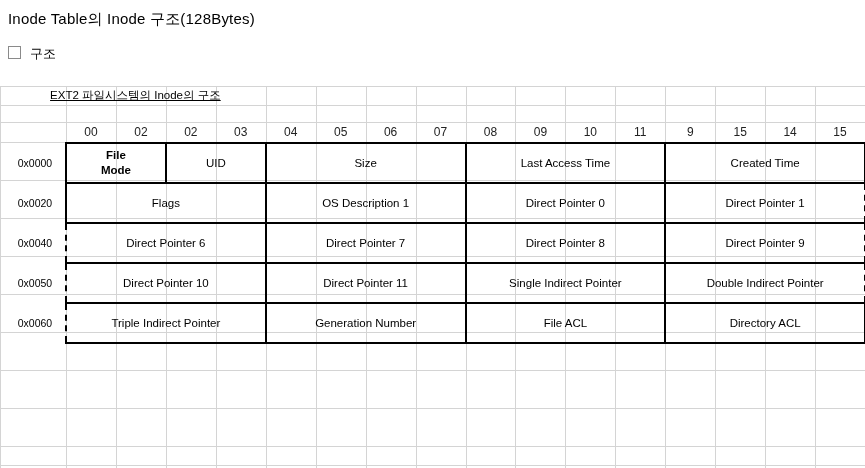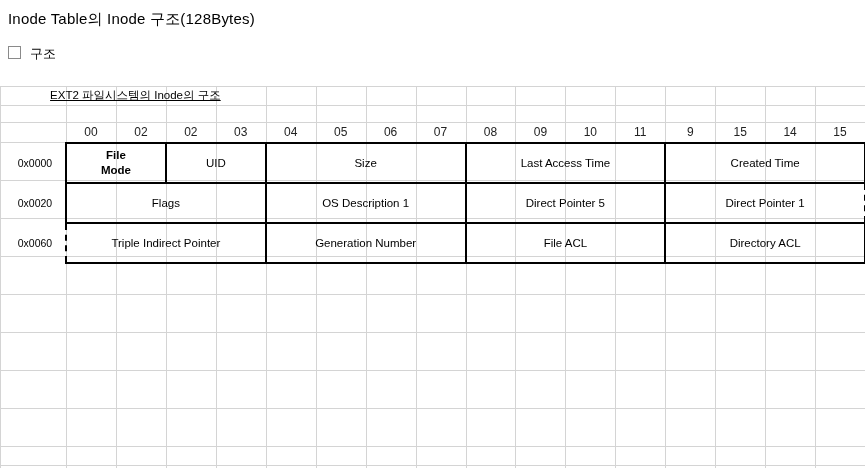--- a/index.html
+++ b/index.html
@@ -243,22 +243,36 @@
           <td class="fld two-line" colspan="2">File<br>Mode</td>
           <td class="fld" colspan="2">UID</td>
           <td class="fld" colspan="4">Size</td>
           <td class="fld" colspan="4">Last Access Time</td>
           <td class="fld" colspan="4">Created Time</td>
         </tr>
         <tr class="r-data">
           <td class="addr">0x0020</td>
           <td class="fld" colspan="4">Flags</td>
           <td class="fld" colspan="4">OS Description 1</td>
-          <td class="fld" colspan="4">Direct Pointer 5</td>
+          <td class="fld" colspan="4">Direct Pointer 0</td>
           <td class="fld dash-r" colspan="4">Direct Pointer 1</td>
+        </tr>
+        <tr class="r-data">
+          <td class="addr">0x0040</td>
+          <td class="fld dash-l" colspan="4">Direct Pointer 6</td>
+          <td class="fld" colspan="4">Direct Pointer 7</td>
+          <td class="fld" colspan="4">Direct Pointer 8</td>
+          <td class="fld dash-r" colspan="4">Direct Pointer 9</td>
+        </tr>
+        <tr class="r-data">
+          <td class="addr">0x0050</td>
+          <td class="fld dash-l" colspan="4">Direct Pointer 10</td>
+          <td class="fld" colspan="4">Direct Pointer 11</td>
+          <td class="fld" colspan="4">Single Indirect Pointer</td>
+          <td class="fld dash-r" colspan="4">Double Indirect Pointer</td>
         </tr>
         <tr class="r-data">
           <td class="addr">0x0060</td>
           <td class="fld dash-l" colspan="4">Triple Indirect Pointer</td>
           <td class="fld" colspan="4">Generation Number</td>
           <td class="fld" colspan="4">File ACL</td>
           <td class="fld" colspan="4">Directory ACL</td>
         </tr>
       </tbody>
   </table>

